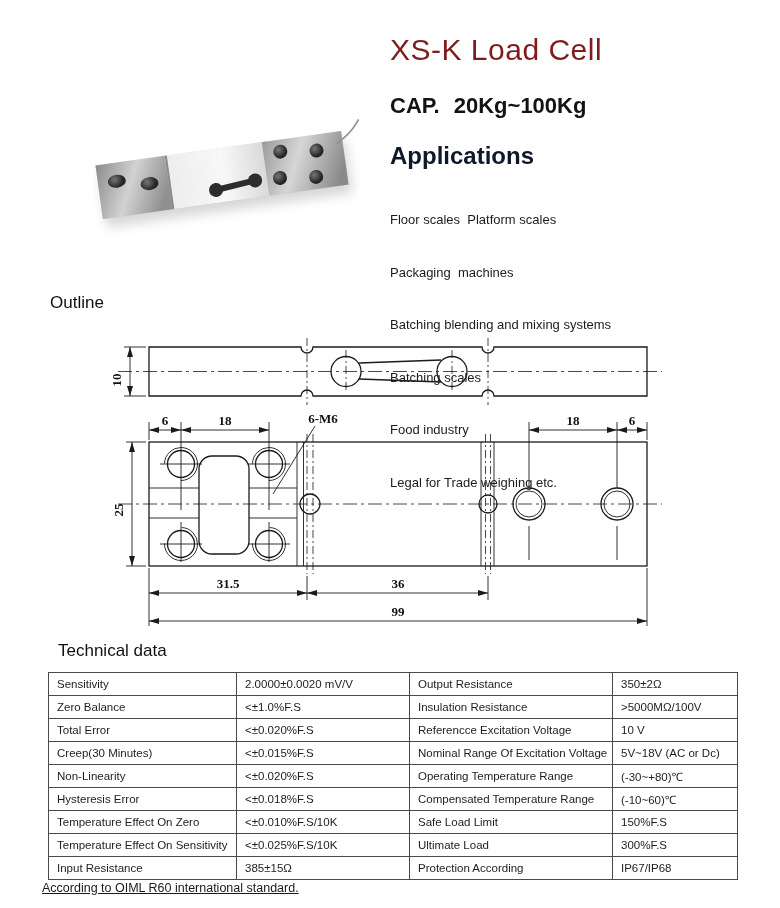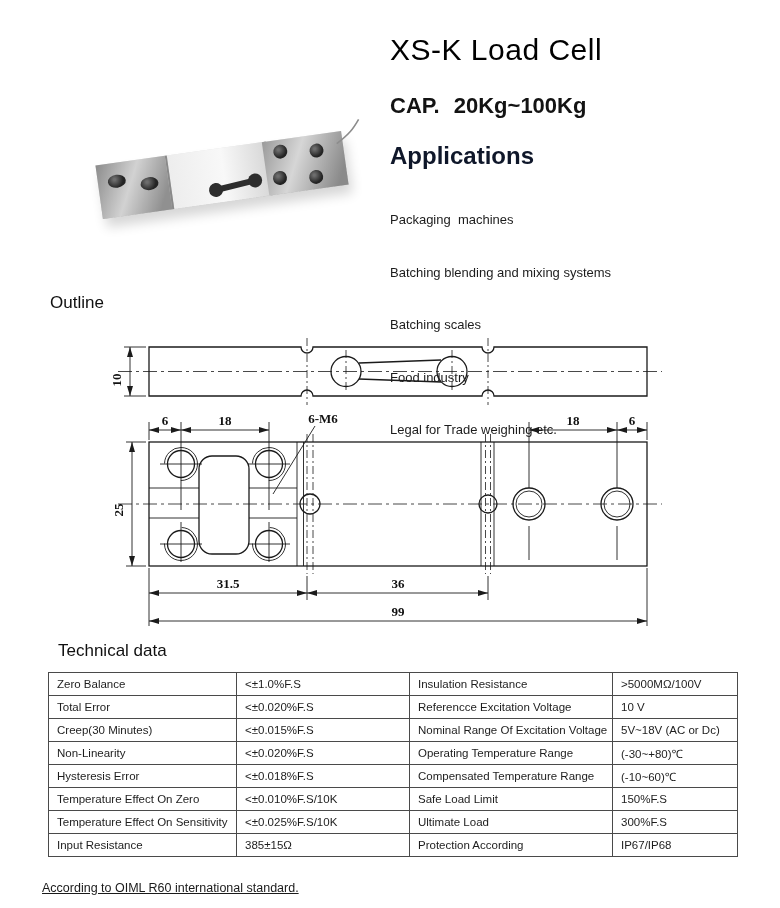--- a/index.html
+++ b/index.html
@@ -1,20 +1,20 @@
 <!DOCTYPE html>
 <html><head>
 <meta charset="utf-8">
 <style>
   html,body{margin:0;padding:0;background:#fff;}
   .page{position:relative;width:780px;height:908px;background:#fff;overflow:hidden;
         font-family:"Liberation Sans",sans-serif;color:#111;}
   .abs{position:absolute;}
   
-  .title{left:390px;top:33px;font-size:30px;letter-spacing:.5px;color:#000000;}
+  .title{left:390px;top:33px;font-size:30px;letter-spacing:.5px;color:#7f1d1d;}
   .cap{left:390px;top:93px;font-size:22px;font-weight:bold;color:#131313;text-align:center;}
   .cap .gap{display:inline-block;width:14px;}
   .apps-h{left:390px;top:142px;font-size:24px;font-weight:bold;color:#0f172a;}
   .apps{left:390px;top:176px;font-size:13px;line-height:17.5px;color:#1c1c1c;white-space:pre-wrap;}
   
   .photo{left:90px;top:104px;width:268px;height:142px;}
   .lc-wrap{position:absolute;left:8px;top:44px;width:248px;height:54px;transform:rotate(-8deg);
            background:linear-gradient(180deg,#e3e3e3,#b2b2b2);box-shadow:3px 9px 12px rgba(0,0,0,.16);}
   .lc-left{position:absolute;left:0;top:0;width:70px;height:54px;
            background:linear-gradient(115deg,#8c8c8c,#d2d2d2 45%,#909090 88%);}
@@ -48,20 +48,21 @@
 </style>
 </head>
 <body>
 
 <div class="page">
 
   <div class="abs title">XS-K Load Cell</div>
   <div class="abs cap"><span>CAP.</span><span class="gap"></span><span>20Kg~100Kg</span></div>
   <div class="abs apps-h">Applications</div>
   <div class="abs apps">
+    <div>Floor scales  Platform scales</div>
     <div>Packaging  machines</div>
     <div>Batching blending and mixing systems</div>
     <div>Batching scales</div>
     <div>Food industry</div>
     <div>Legal for Trade weighing etc.</div>
   </div>
 
   <div class="abs photo">
     <div class="lc-wrap">
       <div class="lc-left">
@@ -185,20 +186,26 @@
 
   <table class="abs tech-table">
     <colgroup>
         <col style="width:188px">
         <col style="width:173px">
         <col style="width:203px">
         <col style="width:125px">
       </colgroup>
     <tbody>
       <tr>
+        <td>Sensitivity</td>
+        <td>2.0000±0.0020 mV/V</td>
+        <td>Output  Resistance</td>
+        <td>350±2Ω</td>
+      </tr>
+      <tr>
         <td>Zero Balance</td>
         <td>&lt;±1.0%F.S</td>
         <td>Insulation Resistance</td>
         <td>&gt;5000MΩ/100V</td>
       </tr>
       <tr>
         <td>Total Error</td>
         <td>&lt;±0.020%F.S</td>
         <td>Referencce Excitation Voltage</td>
         <td>10 V</td>

